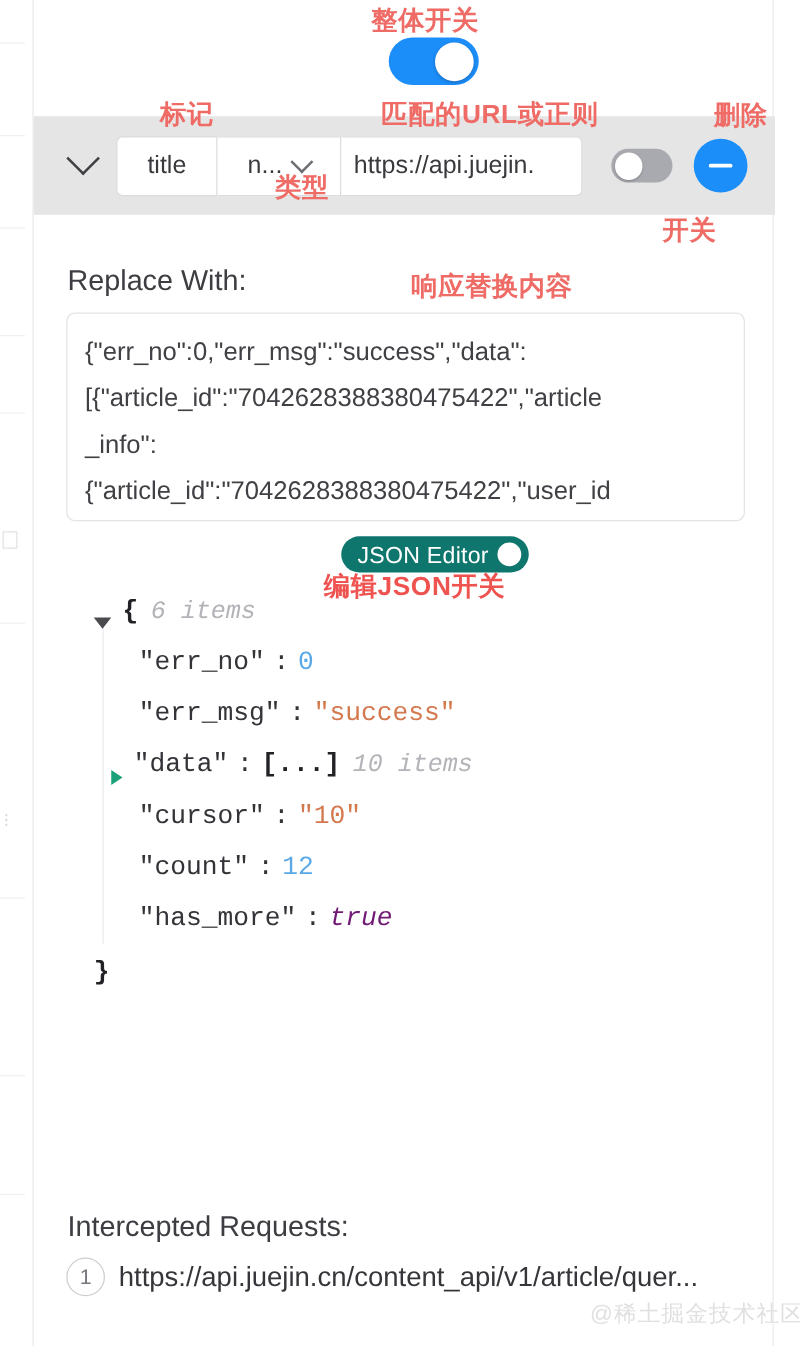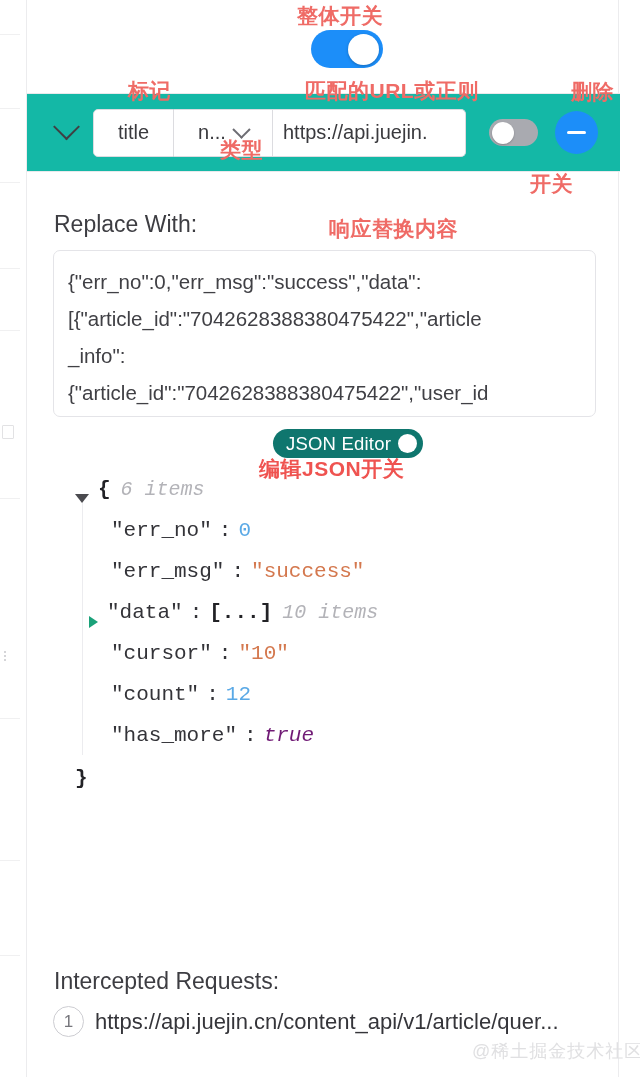--- a/index.html
+++ b/index.html
@@ -61,21 +61,21 @@
     border-right: 1px solid #ececee;
     box-sizing: border-box;
   }
 
   
   .rule-card {
     position: absolute;
     left: 0px;
     top: 93px;
     width: 593px;
-    background: #14b8a6;
+    background: #e5e5e5;
     border-top: 1px solid #e9e9ec;
     border-bottom: 1px solid #e9e9ec;
     box-sizing: border-box;
   }
   .rule-row {
     display: flex;
     align-items: center;
     height: 77px;
     padding: 0 0 0 18px;
     box-sizing: border-box;

